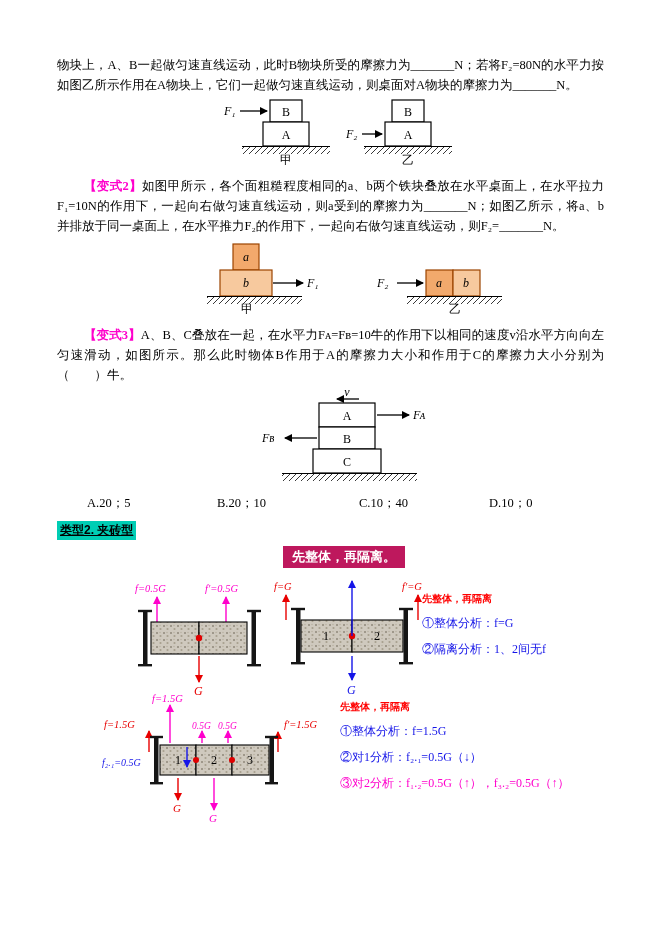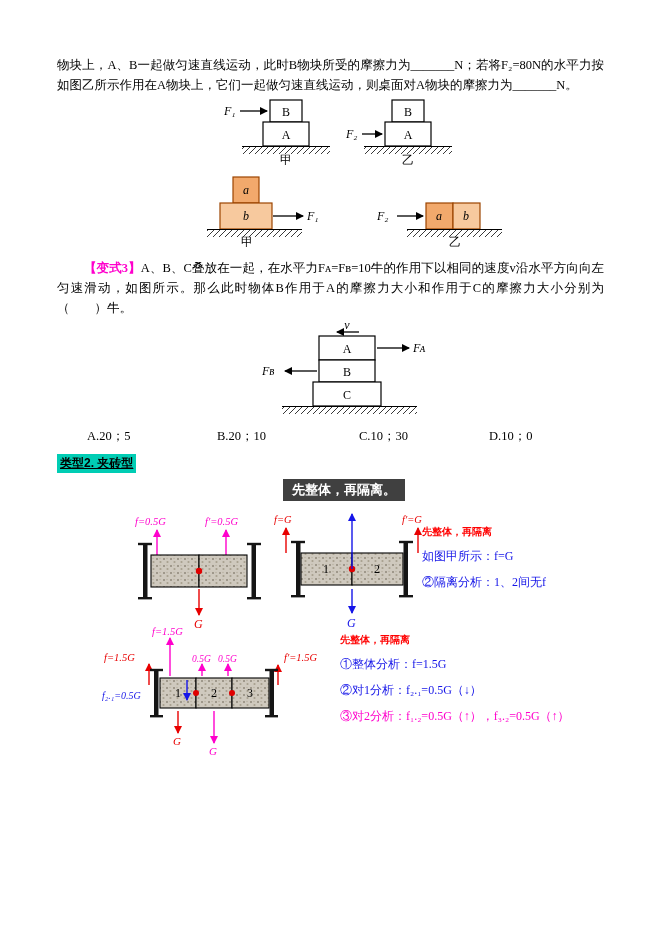--- a/index.html
+++ b/index.html
@@ -9,21 +9,21 @@
   .para { font-size:12.5px; line-height:20px; text-align:justify; }
   .para.indent { text-indent:27px; margin-top:7px; }
   .tag { color:#FF00CC; font-weight:bold; }
   .figwrap { margin-top:2px; }
   .options { display:flex; margin-top:4px; padding-left:30px; font-size:12.5px; }
   .opt-a { width:130px; } .opt-b { width:142px; } .opt-c { width:130px; }
   .type2 { margin-top:8px; }
   .type2 .hl { display:inline-block; background:#00CDB4; color:#000; font-family:"Liberation Sans", sans-serif;
                font-weight:bold; font-size:12px; padding:1px 3px; text-decoration:underline;text-align:right; }
   .banner-row { margin-top:6px; padding-left:226px; }
-  .banner { display:inline-block; background:#404040; color:#fff; font-family:"Liberation Sans", sans-serif;
+  .banner { display:inline-block; background:#be185d; color:#fff; font-family:"Liberation Sans", sans-serif;
             font-weight:bold; font-size:13px; padding:2px 9px; }
   .cluster { position:relative; height:260px; margin-top:4px; }
   .abs { position:absolute; }
   .an-title { color:#FF0000; font-weight:bold; font-family:"Liberation Sans", sans-serif; font-size:10px; white-space:nowrap; }
   .an-line { font-size:12px; margin-top:9px; white-space:nowrap; }
   .an-blue { color:#1515E8; }
   .an-mag { color:#FF00CC; }
   .footer { position:absolute; left:0; right:0; bottom:38px; text-align:center; font-size:10.5px; }
   svg text { font-family:"Liberation Serif", serif; }
   .itxt { font-style:italic; font-size:12px; }
@@ -96,20 +96,21 @@
         <text x="64" y="19" class="btxt" text-anchor="middle">B</text>
         <rect x="41" y="25" width="46" height="24" class="blk"></rect>
         <text x="64" y="42" class="btxt" text-anchor="middle">A</text>
         <line x1="20" y1="49.5" x2="108" y2="49.5" class="gline"></line>
         <rect x="20" y="50" width="88" height="7" fill="url(#hp)"></rect>
         <text x="64" y="67" class="cjk" text-anchor="middle">乙</text>
       </g>
     </svg>
   </div>
 
+  <p class="para indent"><span class="tag">【变式2】</span><span>如图甲所示，各个面粗糙程度相同的a、b两个铁块叠放在水平桌面上，在水平拉力F₁=10N的作用下，一起向右做匀速直线运动，则a受到的摩擦力为_______N；如图乙所示，将a、b并排放于同一桌面上，在水平推力F₂的作用下，一起向右做匀速直线运动，则F₂=_______N。</span></p>
 
   <div class="figwrap" style="padding-left:150px">
     <svg width="300" height="76" viewBox="0 0 300 76">
       <g>
         <rect x="26" y="6" width="26" height="26" class="blka"></rect>
         <text x="39" y="23" class="itxt" text-anchor="middle">a</text>
         <rect x="13" y="32" width="52" height="26" class="blkb"></rect>
         <text x="39" y="49" class="itxt" text-anchor="middle">b</text>
         <line x1="66" y1="45" x2="96" y2="45" class="ablk" marker-end="url(#mblk)"></line>
         <text x="100" y="49" class="itxt">F₁</text>
@@ -148,21 +149,21 @@
       <line x1="90" y1="51" x2="58" y2="51" class="ablk" marker-end="url(#mblk)"></line>
       <text x="35" y="55" class="itxt">Fʙ</text>
       <line x1="55" y1="86.5" x2="190" y2="86.5" class="gline"></line>
       <rect x="55" y="87" width="135" height="7" fill="url(#hp)"></rect>
     </svg>
   </div>
 
   <div class="options">
     <span class="opt-a">A.20；5</span>
     <span class="opt-b">B.20；10</span>
-    <span class="opt-c">C.10；30</span>
+    <span class="opt-c">C.10；40</span>
     <span>D.10；0</span>
   </div>
 
   <div class="type2">
     <span class="hl">类型2. 夹砖型</span>
   </div>
 
   <div class="banner-row">
     <span class="banner">先整体，再隔离。</span>
   </div>
@@ -211,21 +212,21 @@
       <text x="54" y="66" class="btxt" text-anchor="middle">1</text>
       <text x="105" y="66" class="btxt" text-anchor="middle">2</text>
       <circle cx="80" cy="62" r="3.2" fill="#E00000"></circle>
       <line x1="80" y1="62" x2="80" y2="7" class="abl" marker-end="url(#mblu)"></line>
       <line x1="80" y1="82" x2="80" y2="106" class="abl" marker-end="url(#mblu)"></line>
       <text x="75" y="120" class="lblb" style="font-size:12px">G</text>
     </svg>
 
     <div class="abs" style="left:365px; top:20px; width:235px">
       <div class="an-title">先整体，再隔离</div>
-      <div class="an-line an-blue">如图甲所示：f=G</div>
+      <div class="an-line an-blue">①整体分析：f=G</div>
       <div class="an-line an-blue">②隔离分析：1、2间无f</div>
     </div>
 
     <svg class="abs" style="left:45px; top:118px" width="235" height="140" viewBox="0 0 235 140">
       <text x="50" y="12" class="lblm">f=1.5G</text>
       <line x1="68" y1="53" x2="68" y2="15" class="am" marker-end="url(#mmag)"></line>
       <text x="2" y="38" class="lblr">f=1.5G</text>
       <line x1="47" y1="62" x2="47" y2="41" class="ar" marker-end="url(#mred)"></line>
       <text x="90" y="39" class="lblm" style="font-size:9.5px">0.5G</text>
       <text x="116" y="39" class="lblm" style="font-size:9.5px">0.5G</text>

